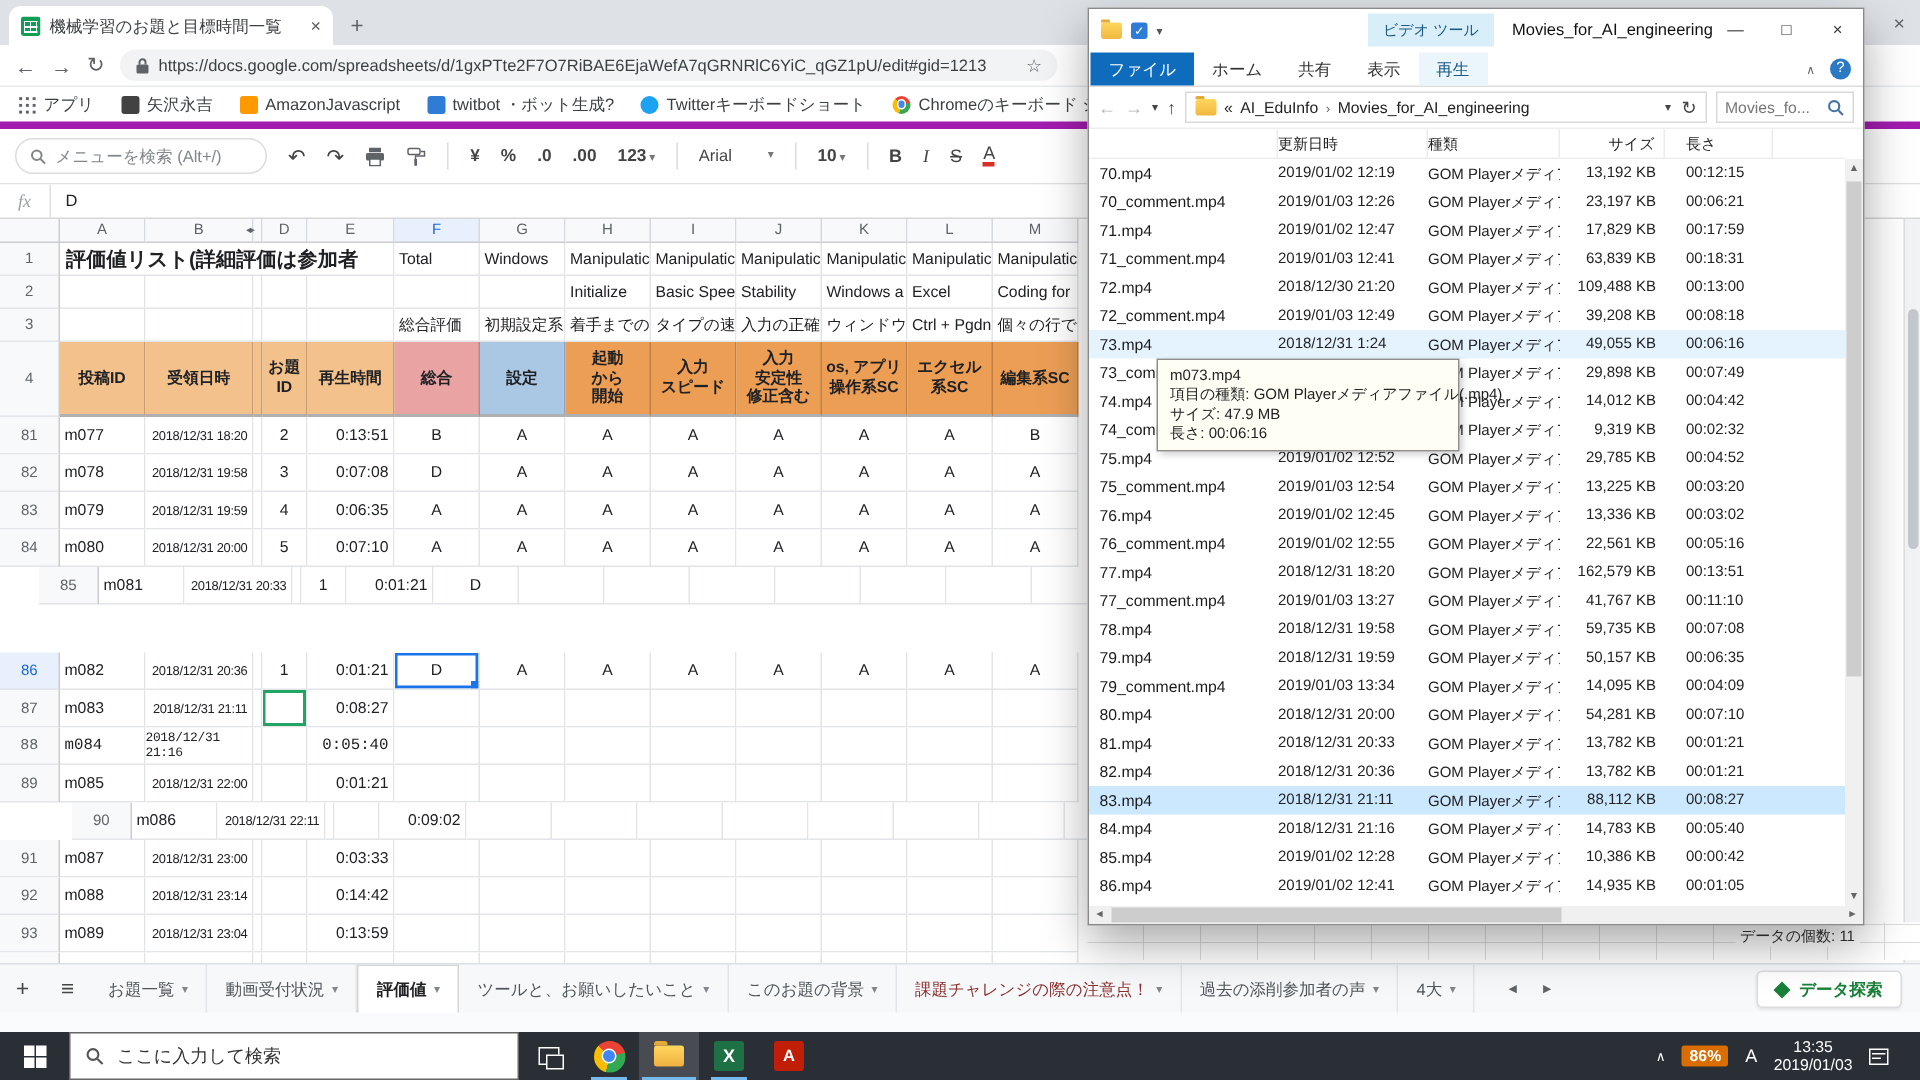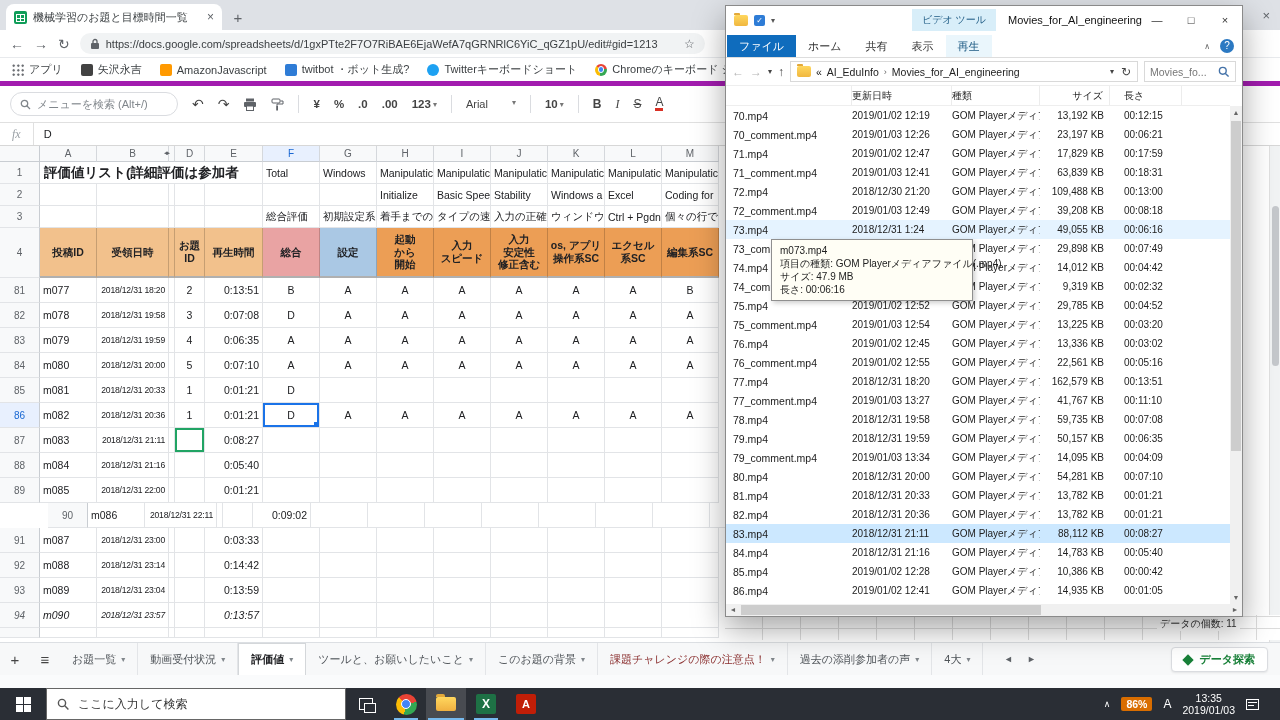--- a/index.html
+++ b/index.html
@@ -437,37 +437,37 @@
           <div class="cell ar">0:07:10</div>
           <div class="cell ac">A</div>
           <div class="cell ac">A</div>
           <div class="cell ac">A</div>
           <div class="cell ac">A</div>
           <div class="cell ac">A</div>
           <div class="cell ac">A</div>
           <div class="cell ac">A</div>
           <div class="cell ac">A</div>
         </div>
-        <div class="grow drow" style="height: 25px; grid-template-columns: 40px 57px 72px 6px 30px 58px 57px 57px 57px 57px 57px 57px 57px 57px;">
+        <div class="grow drow" style="height: 25px; grid-template-columns: 40px 57px 72px 6px 30px 58px 57px 57px 57px 57px 57px 57px 57px 57px; padding-left: 26px;">
           <div class="gut">85</div>
           <div class="cell al">m081</div>
           <div class="cell ar c-date">2018/12/31 20:33</div>
           <div class="cell"></div>
           <div class="cell ac">1</div>
           <div class="cell ar">0:01:21</div>
           <div class="cell ac">D</div>
           <div class="cell ac"></div>
           <div class="cell ac"></div>
           <div class="cell ac"></div>
           <div class="cell ac"></div>
           <div class="cell ac"></div>
           <div class="cell ac"></div>
           <div class="cell ac"></div>
         </div>
-        <div class="grow drow" style="height: 25px; grid-template-columns: 40px 57px 72px 6px 30px 58px 57px 57px 57px 57px 57px 57px 57px 57px;">
+        <div class="grow drow" style="height: 25px; grid-template-columns: 40px 57px 72px 6px 30px 58px 57px 57px 57px 57px 57px 57px 57px 57px; margin-top: 32px;">
           <div class="gut selgut">86</div>
           <div class="cell al">m082</div>
           <div class="cell ar c-date">2018/12/31 20:36</div>
           <div class="cell"></div>
           <div class="cell ac">1</div>
           <div class="cell ar">0:01:21</div>
           <div class="cell ac bluesel">D</div>
           <div class="cell ac">A</div>
           <div class="cell ac">A</div>
           <div class="cell ac">A</div>
@@ -485,21 +485,21 @@
           <div class="cell ar">0:08:27</div>
           <div class="cell ac"></div>
           <div class="cell ac"></div>
           <div class="cell ac"></div>
           <div class="cell ac"></div>
           <div class="cell ac"></div>
           <div class="cell ac"></div>
           <div class="cell ac"></div>
           <div class="cell ac"></div>
         </div>
-        <div class="grow drow" style="height: 25px; grid-template-columns: 40px 57px 72px 6px 30px 58px 57px 57px 57px 57px 57px 57px 57px 57px;">
+        <div class="grow drow" style="height: 25px; grid-template-columns: 40px 57px 72px 6px 30px 58px 57px 57px 57px 57px 57px 57px 57px 57px; font-family: Liberation Mono, monospace;">
           <div class="gut">88</div>
           <div class="cell al">m084</div>
           <div class="cell ar c-date">2018/12/31 21:16</div>
           <div class="cell"></div>
           <div class="cell ac"></div>
           <div class="cell ar">0:05:40</div>
           <div class="cell ac"></div>
           <div class="cell ac"></div>
           <div class="cell ac"></div>
           <div class="cell ac"></div>

